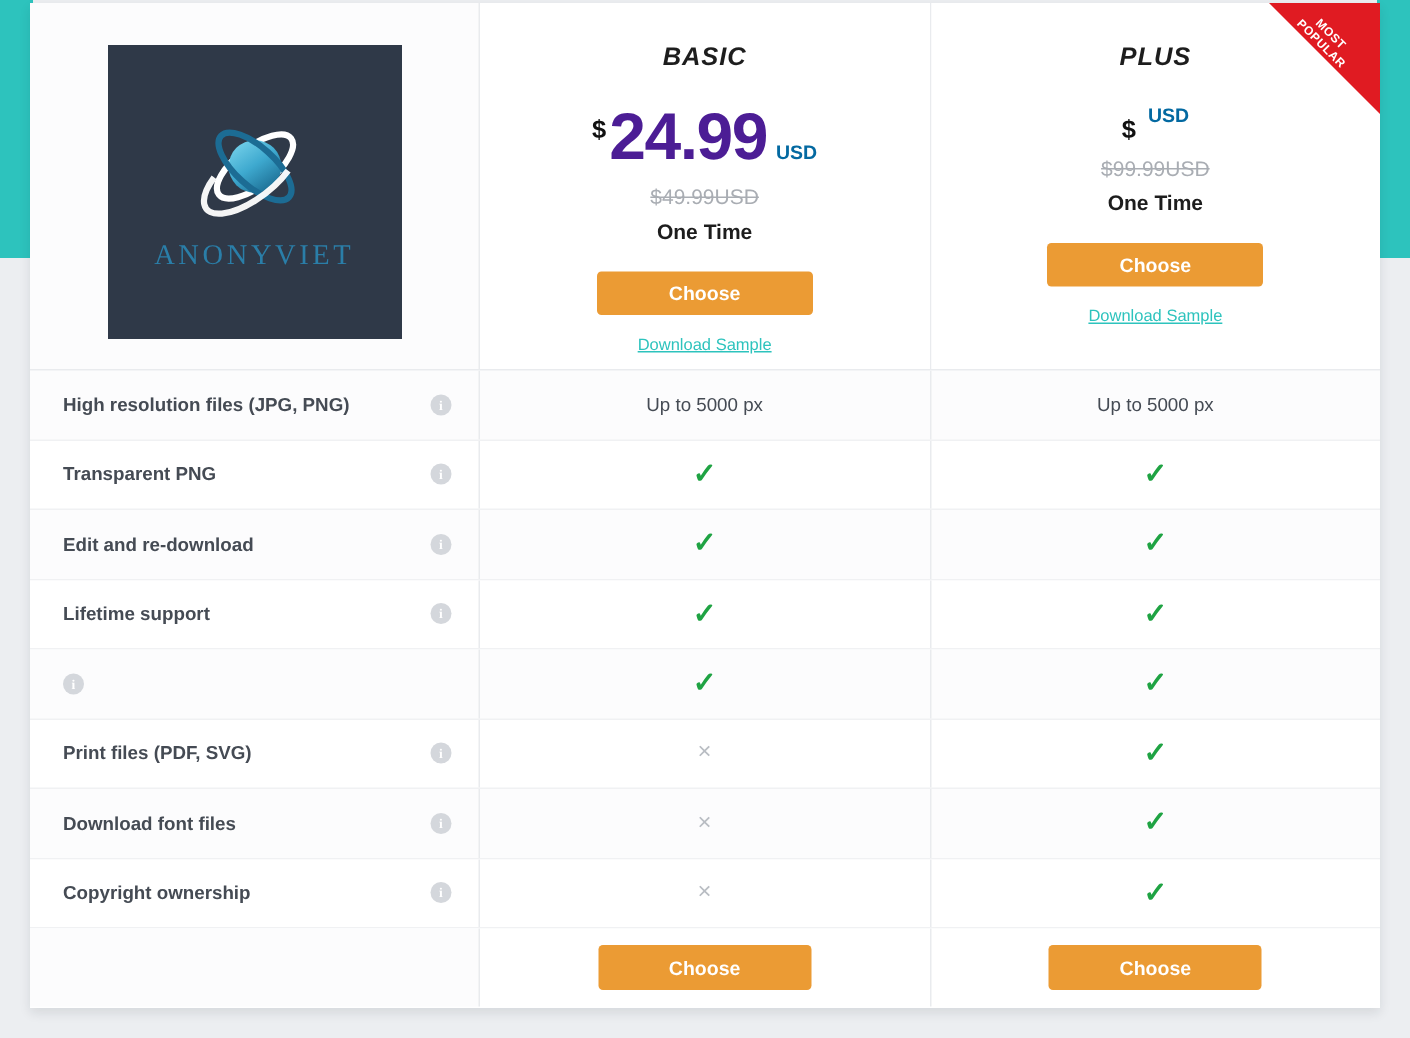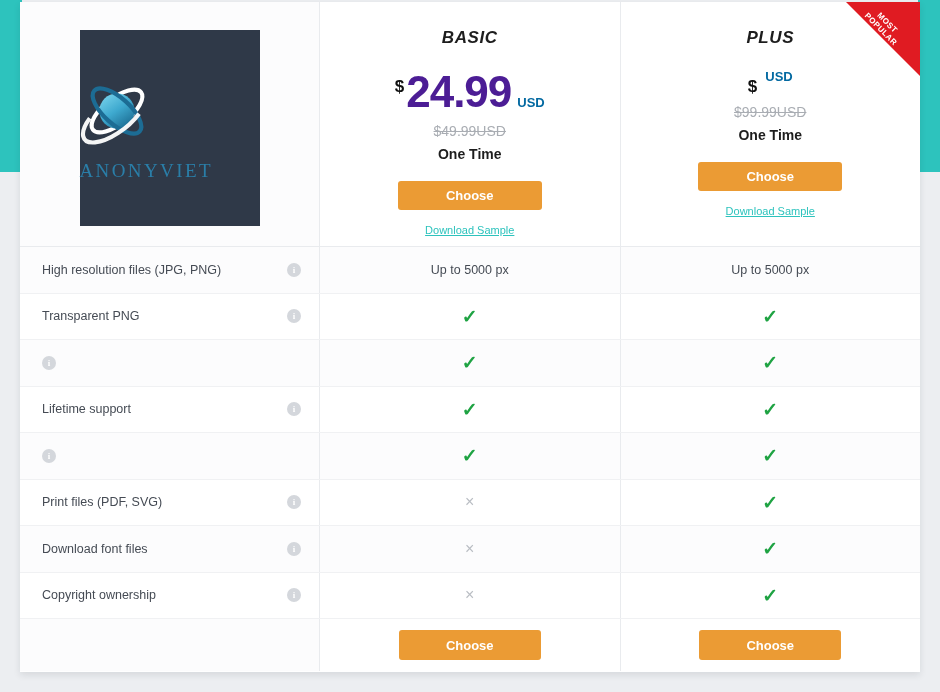--- a/index.html
+++ b/index.html
@@ -56,26 +56,26 @@
     flex: 0 0 300px;
     border-right: 1px solid #e9ebee;
     display: flex;
     align-items: flex-start;
     justify-content: center;
     padding-top: 28px;
     background: #fcfcfd;
   }
 
   .logo-box {
-    width: 180px;
+    width: 196px;
     height: 196px;
     background: #2f3948;
     display: flex;
     flex-direction: column;
-    align-items: flex-start;
+    align-items: center;
     justify-content: center;
   }
   .logo-mark { width: 74px; height: 74px; display:block; }
   .logo-word {
     margin-top: 12px;
     font-family: "Liberation Serif", serif;
     font-size: 19px;
     letter-spacing: 2.4px;
     color: #2a7ea8;
   }
@@ -213,20 +213,21 @@
     flex: 0 0 300px;
     border-right: 1px solid #e9ebee;
     display: flex;
     align-items: center;
     padding: 0 18px 0 22px;
   }
   .feature-label {
     flex: 1;
     font-size: 12.5px;
     color: #454b54;
+    font-weight: bold;
   }
   .info-icon {
     width: 14px;
     height: 14px;
     border-radius: 50%;
     background: #d4d7dc;
     color: #ffffff;
     font-size: 9px;
     font-weight: bold;
     font-family: "Liberation Serif", serif;
@@ -375,20 +376,21 @@
         </div>
         <div class="cell-value">
           <span class="mark-yes">✓</span>
         </div>
         <div class="cell-value">
           <span class="mark-yes">✓</span>
         </div>
       </div>
       <div class="feature-row">
         <div class="cell-feature">
+          <span class="feature-label">Edit and re-download</span>
           <span class="info-icon">i</span>
         </div>
         <div class="cell-value">
           <span class="mark-yes">✓</span>
         </div>
         <div class="cell-value">
           <span class="mark-yes">✓</span>
         </div>
       </div>
       <div class="feature-row">

